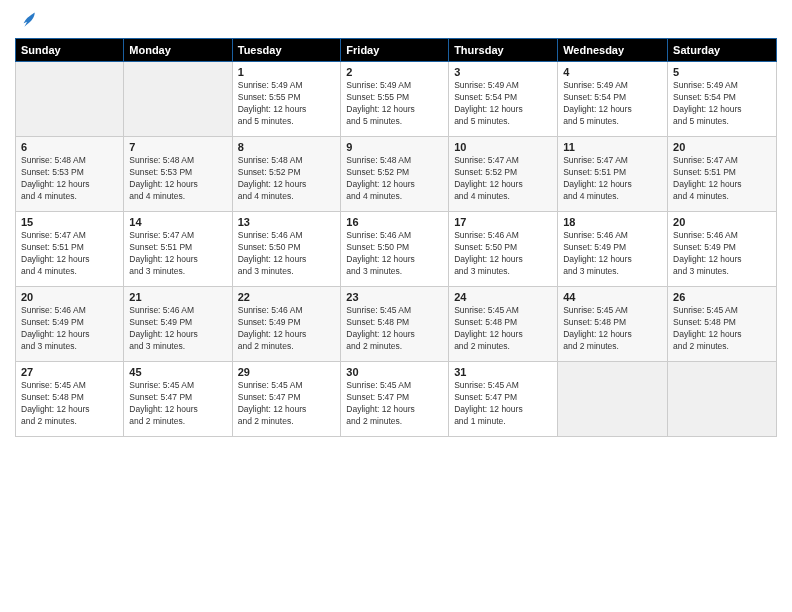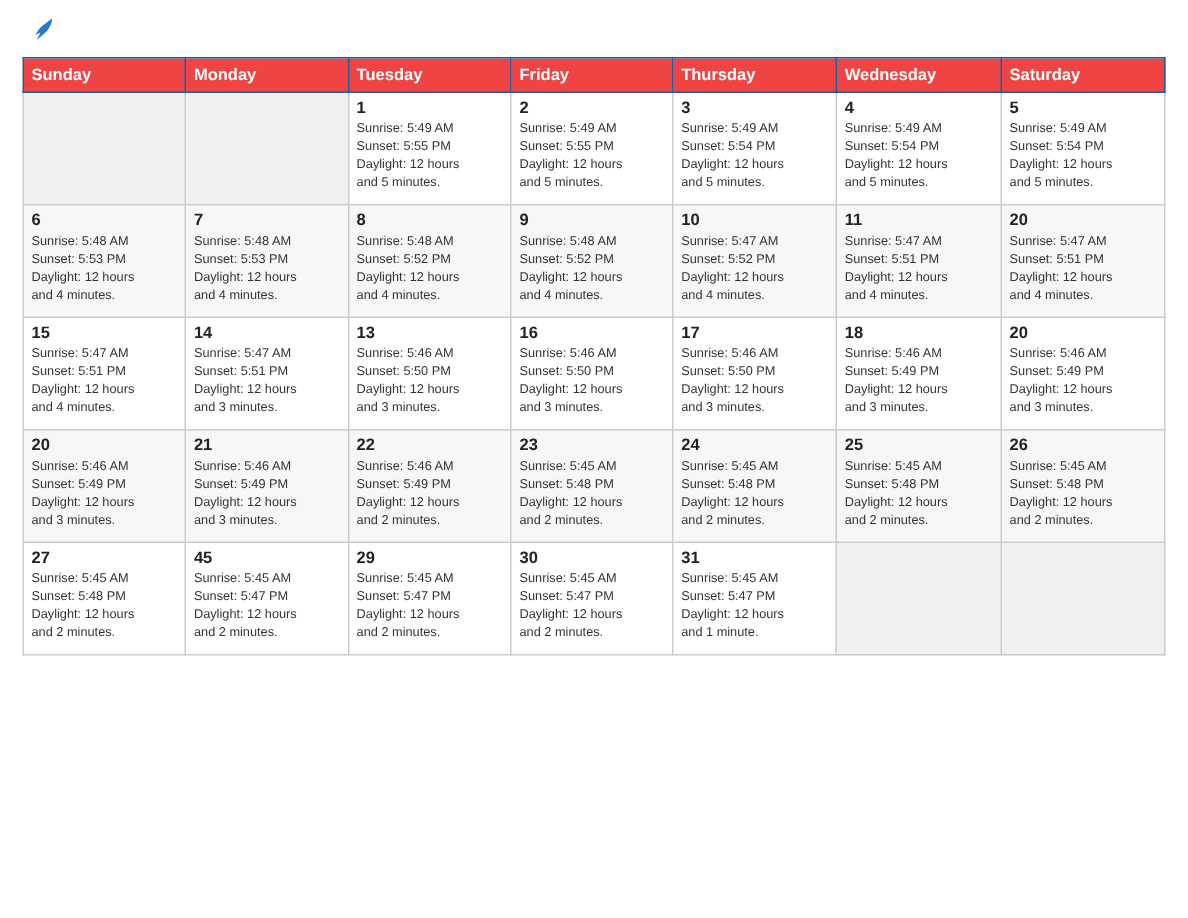--- a/index.html
+++ b/index.html
@@ -55,21 +55,21 @@
     .location {
       font-size: 13px;
       color: #444;
     }
     .calendar-table {
       width: 100%;
       border-collapse: collapse;
       font-size: 9.5px;
     }
     .calendar-table thead tr th {
-      background-color: #ef4444;
+      background-color: #000000;
       color: #fff;
       text-align: left;
       padding: 5px 5px;
       font-size: 11px;
       font-weight: bold;
       border: 1px solid #1a5fa0;
     }
     .calendar-table tbody tr td {
       border: 1px solid #ccc;
       vertical-align: top;
@@ -303,21 +303,21 @@
 and 2 minutes.</div>
           </td>
           <td>
             <span class="day-number">24</span>
             <div class="day-info" style="white-space: pre-line;">Sunrise: 5:45 AM
 Sunset: 5:48 PM
 Daylight: 12 hours
 and 2 minutes.</div>
           </td>
           <td>
-            <span class="day-number">25</span>
+            <span class="day-number">44</span>
             <div class="day-info" style="white-space: pre-line;">Sunrise: 5:45 AM
 Sunset: 5:48 PM
 Daylight: 12 hours
 and 2 minutes.</div>
           </td>
           <td>
             <span class="day-number">26</span>
             <div class="day-info" style="white-space: pre-line;">Sunrise: 5:45 AM
 Sunset: 5:48 PM
 Daylight: 12 hours

